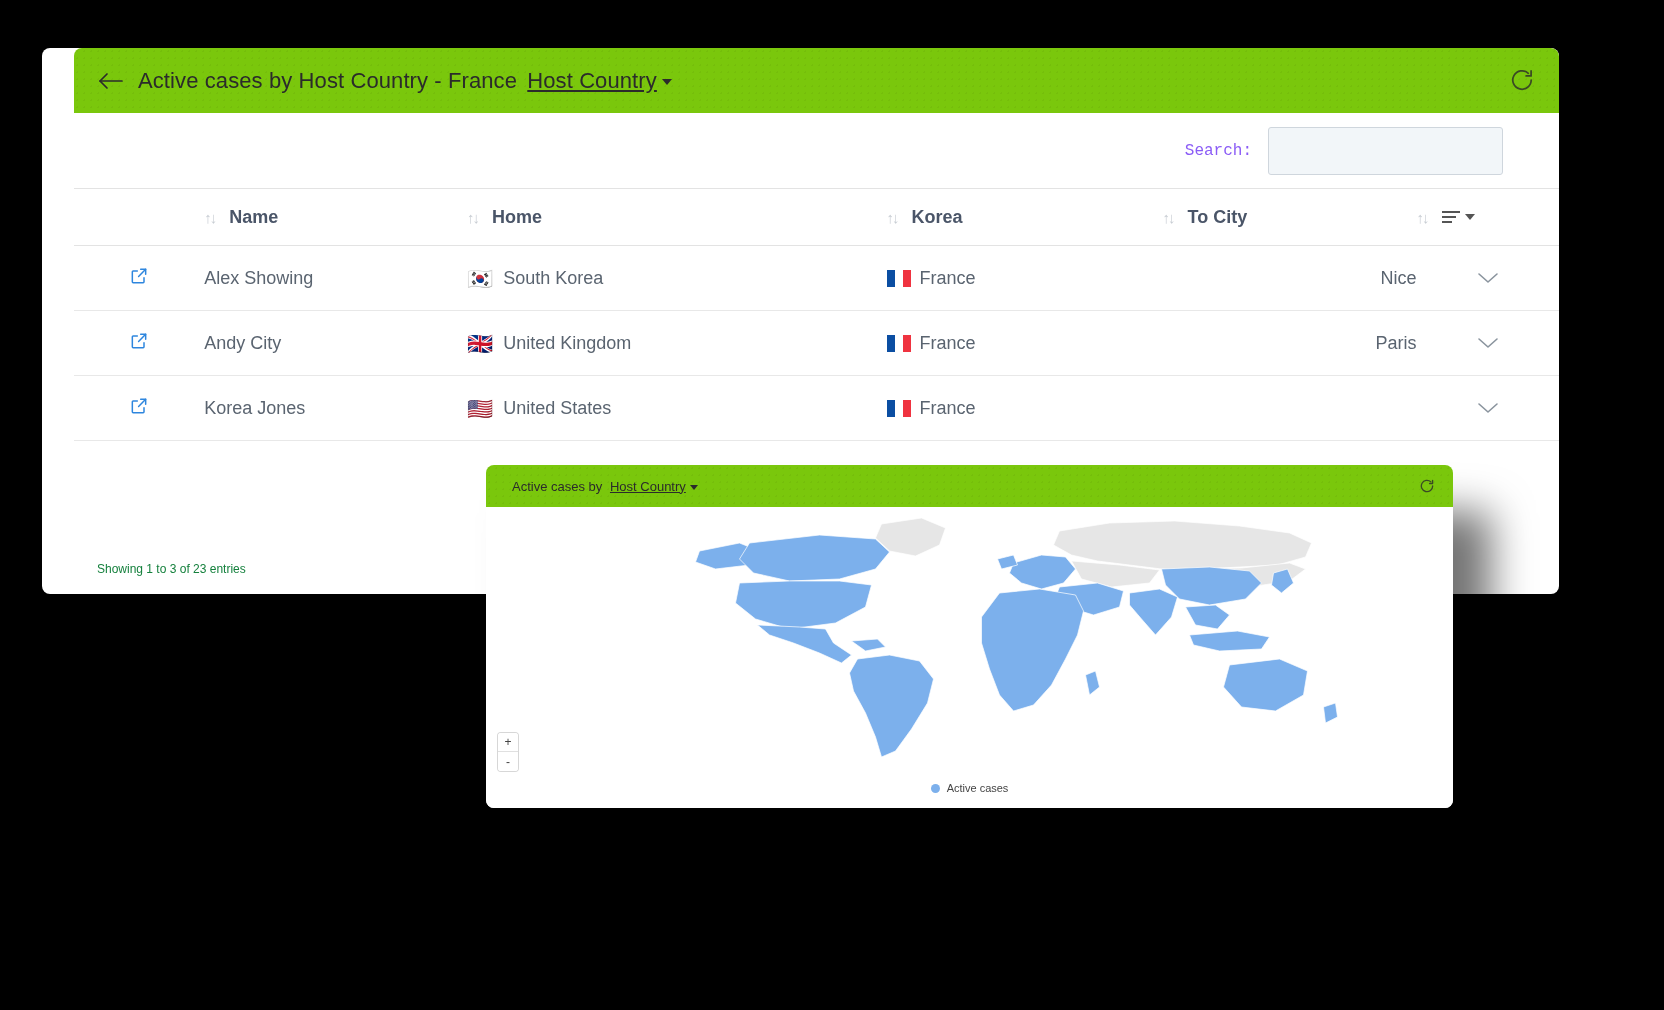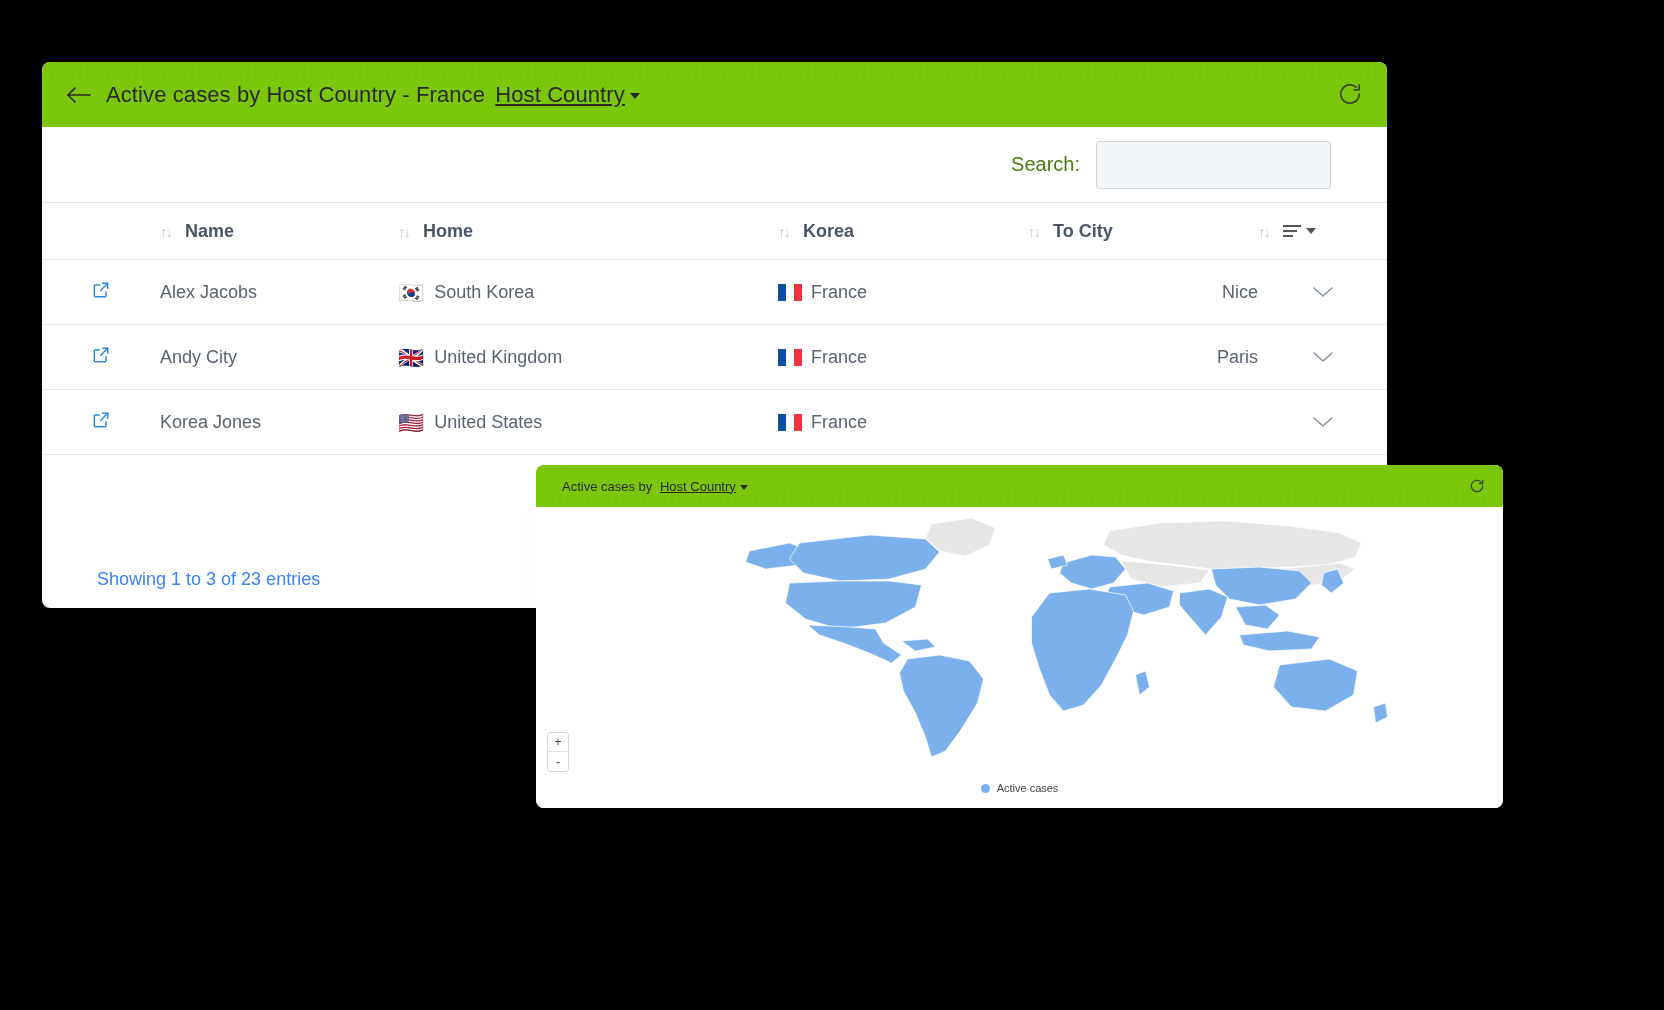--- a/index.html
+++ b/index.html
@@ -6,26 +6,27 @@
   html, body {
     width: 1664px; height: 1010px;
     background: #000000;
     font-family: "Liberation Sans", sans-serif;
     overflow: hidden;
   }
   #stage { position: relative; width: 1664px; height: 1010px; background: #000; }
 
   
   .panel-table {
-    position: absolute; left: 42px; top: 62px;
-    width: 1345px; height: 546px;
+    position: absolute; left: 42px; top: 48px;
+    width: 1517px; height: 546px;
     background: #ffffff;
     border-radius: 8px;
     box-shadow: 38px 46px 40px rgba(0,0,0,0.55);
     overflow: hidden;
+    padding-left: 32px;
   }
   .panel-head {
     height: 65px;
     background: #7ac70c;
     background-image: radial-gradient(rgba(0,0,0,0.045) 1px, transparent 1px);
     background-size: 7px 7px;
     display: flex; align-items: center;
     padding: 0 22px 0 22px;
     border-radius: 8px 8px 0 0;
   }
@@ -49,21 +50,21 @@
   }
   .head-spacer { flex: 1 1 auto; }
   .refresh-btn { width: 28px; height: 28px; cursor: pointer; opacity: .8; }
 
   
   .search-zone {
     height: 75px; display: flex; align-items: center;
     justify-content: flex-end; padding-right: 56px;
     background: #fff;
   }
-  .search-label { font-size: 20px; color: #4d7c0f; margin-right: 16px; }
+  .search-label { font-size: 16px; color: #8b5cf6; margin-right: 16px; font-family: Liberation Mono, monospace; }
   .search-input {
     width: 235px; height: 48px;
     background: #f2f6f9; border: 1px solid #cfd6dd; border-radius: 3px;
     font-size: 16px; color: #333; padding: 0 10px;
     font-family: "Liberation Sans", sans-serif;
     outline: none;
   }
 
   
   table.dt { width: 100%; border-collapse: collapse; table-layout: fixed; }
@@ -95,26 +96,26 @@
 
   .col-icon   { width: 118px; }
   .col-name   { width: 238px; }
   .col-home   { width: 380px; }
   .col-host   { width: 250px; }
   .col-city   { width: 230px; }
   .col-tools  { width: 129px; }
 
   .footer-note {
     position: absolute; left: 55px; bottom: 18px;
-    font-size: 18px; color: #3b82f6;
+    font-size: 12px; color: #15803d;
   }
 
   
   .panel-map {
-    position: absolute; left: 536px; top: 465px;
+    position: absolute; left: 486px; top: 465px;
     width: 967px; height: 343px;
     background: #ffffff; border-radius: 8px;
     box-shadow: 38px 46px 40px rgba(0,0,0,0.55);
     overflow: hidden;
   }
   .map-head {
     height: 42px; background: #7ac70c;
     background-image: radial-gradient(rgba(0,0,0,0.045) 1px, transparent 1px);
     background-size: 7px 7px;
     display: flex; align-items: center; padding: 0 18px 0 26px;
@@ -232,21 +233,21 @@
         <tr>
           <td style="text-align:center;">
             <span class="ext-link">
               <svg width="20" height="20" viewBox="0 0 24 24" fill="none" stroke="#2e86de" stroke-width="1.8" stroke-linecap="round" stroke-linejoin="round">
                 <path d="M14 4h6v6"></path>
                   <path d="M20 4l-8.5 8.5"></path>
                 <path d="M18 14v5a1 1 0 0 1-1 1H5a1 1 0 0 1-1-1V7a1 1 0 0 1 1-1h5"></path>
               </svg>
             </span>
           </td>
-          <td>Alex Jacobs</td>
+          <td>Alex Showing</td>
           <td>
             <span class="cell-flex">
               <span class="flag">🇰🇷</span>
               <span>South Korea</span>
             </span>
           </td>
           <td>
             <span class="cell-flex">
               <span style="display:inline-block;margin-right:9px;line-height:0;">
                 <svg width="24" height="17" viewBox="0 0 24 17">

